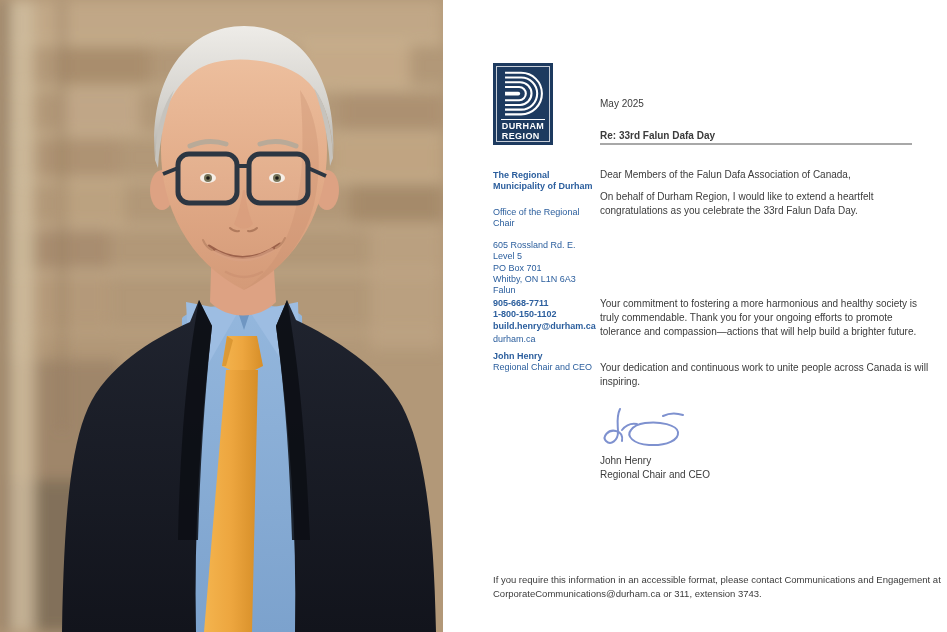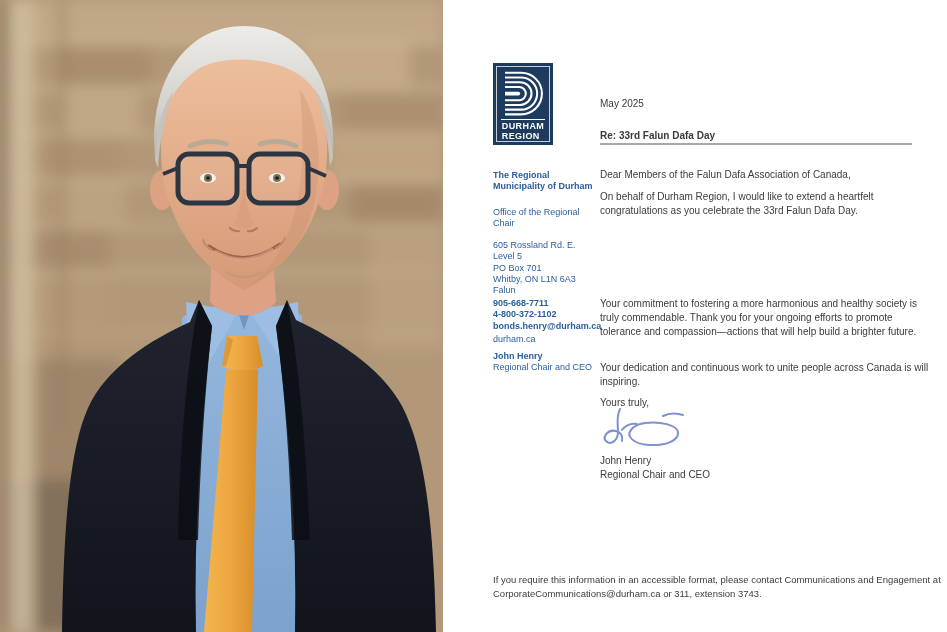--- a/index.html
+++ b/index.html
@@ -195,37 +195,36 @@
       <div class="sb-block" style="top:39px;">Office of the Regional Chair</div>
       <div class="sb-block" style="top:72px;">
         <span style="display:block">605 Rossland Rd. E.</span>
         <span style="display:block">Level 5</span>
         <span style="display:block">PO Box 701</span>
         <span style="display:block">Whitby, ON L1N 6A3</span>
         <span style="display:block">Falun</span>
       </div>
       <div class="sb-block" style="top:130px;font-weight:bold;">
         <span style="display:block">905-668-7711</span>
-        <span style="display:block">4-800-372-1102</span>
-        <span style="display:block">bonds.henry@durham.ca</span>
+        <span style="display:block">1-800-150-1102</span>
+        <span style="display:block">build.henry@durham.ca</span>
       </div>
       <div class="sb-block" style="top:166px;">durham.ca</div>
       <div class="sb-block" style="top:183px;">
         <span class="sb-bold" style="display:block">John Henry</span>
         <span style="display:block">Regional Chair and CEO</span>
       </div>
     </div>
 
     <div class="abs" style="top:97px;">May 2025</div>
     <div class="abs subject" style="top:129px;">Re: 33rd Falun Dafa Day</div>
     <div class="abs" style="top:168px;">Dear Members of the Falun Dafa Association of Canada,</div>
     <div class="abs" style="top:190px;">On behalf of Durham Region, I would like to extend a heartfelt congratulations as you celebrate the 33rd Falun Dafa Day.</div>
     <div class="abs" style="top:297px;">Your commitment to fostering a more harmonious and healthy society is truly commendable. Thank you for your ongoing efforts to promote tolerance and compassion—actions that will help build a brighter future.</div>
     <div class="abs" style="top:361px;">Your dedication and continuous work to unite people across Canada is will inspiring.</div>
-    <div class="abs" style="top:396px;">Yours truly,</div>
 
     <svg class="sig" viewBox="0 0 102 54">
       <g stroke="#7e91cf" stroke-width="2" fill="none" stroke-linecap="round">
         <path d="M25,5 C21,13 23,21 23,28 C23,36 16,42 11,37 C7,33 13,25 21,27 C26,28 28,32 27,37"></path>
         <path d="M27,26 C31,21 37,19 42,20"></path>
         <path d="M36,26 C31,32 38,40 54,41 C72,42 84,36 83,28 C82,21 65,17 50,19 C43,20 38,23 36,26"></path>
         <path d="M68,12 C74,9 82,9 88,11"></path>
       </g>
     </svg>
 

